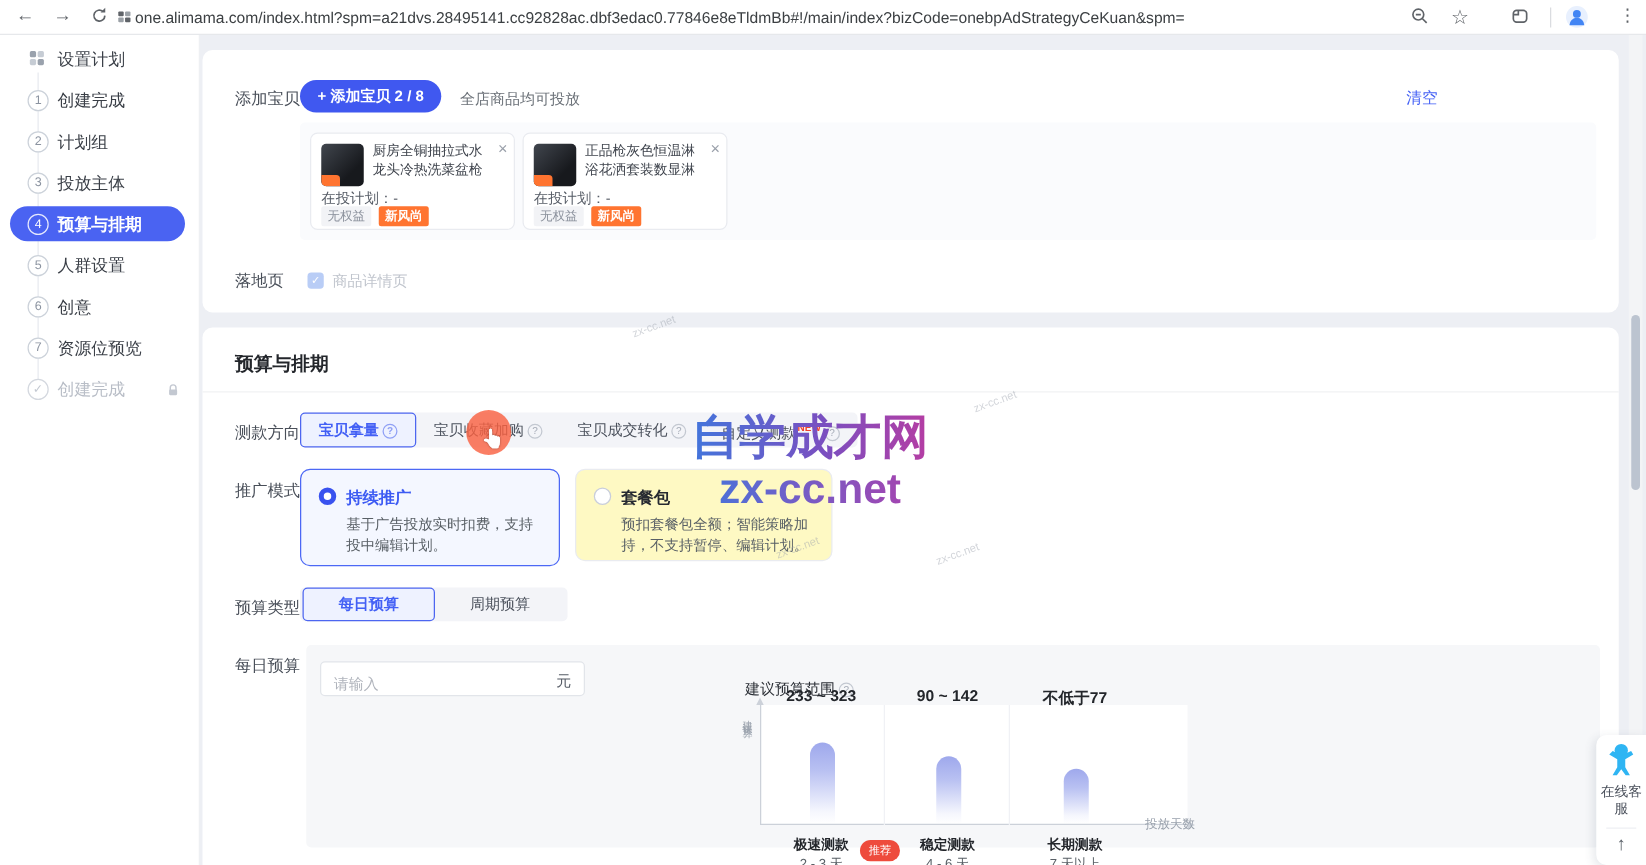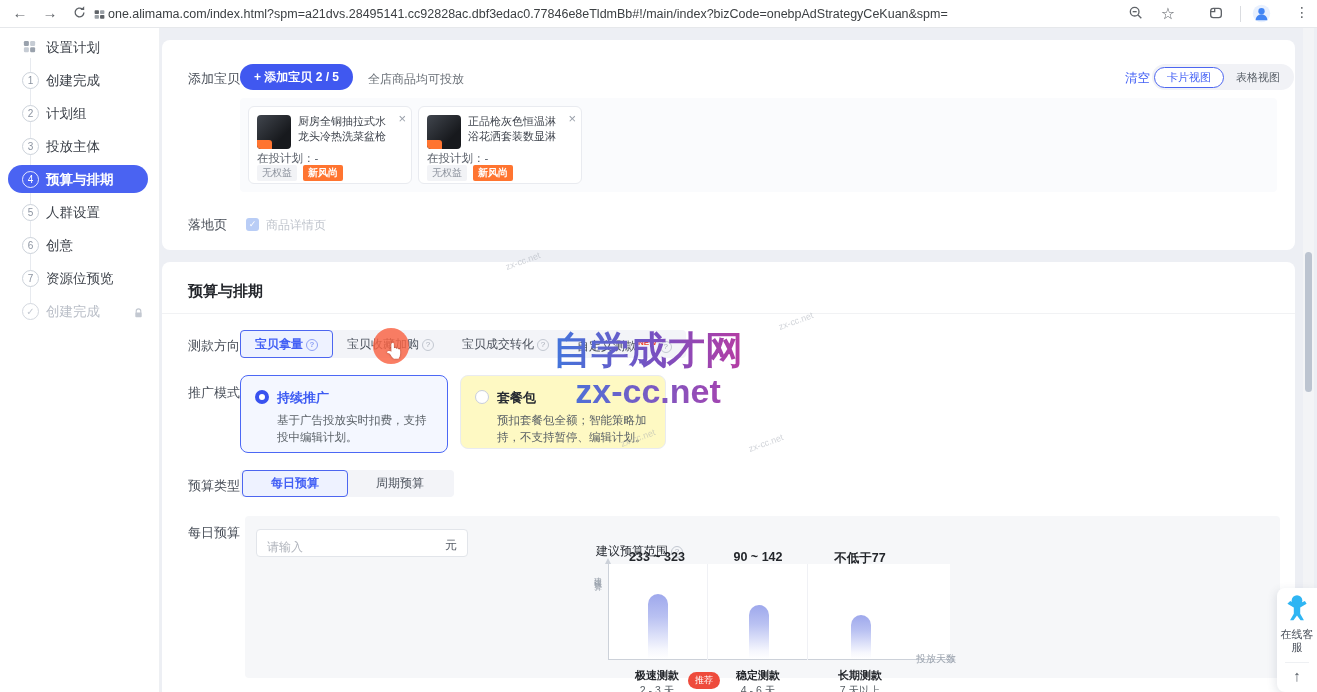--- a/index.html
+++ b/index.html
@@ -250,27 +250,23 @@
         <svg width="11" height="11" viewBox="0 0 24 24">
             <path d="M7 11 V7 a5 5 0 0 1 10 0 v4" fill="none" stroke="#c3c8d1" stroke-width="2.5"></path>
             <rect x="5" y="10" width="14" height="10" rx="2" fill="#c3c8d1"></rect>
           </svg>
       </span>
     </div>
   </div>
 
   <div class="card" id="card1">
     <span class="row-label" style="left:26px;top:30px">添加宝贝</span>
-    <button class="add-btn"><span>+</span> <span>添加宝贝 2 / 5</span></button>
+    <button class="add-btn"><span>+</span> <span>添加宝贝 2 / 8</span></button>
     <span class="add-hint">全店商品均可投放</span>
     <span class="clear-link">清空</span>
-    <div class="seg" id="view-seg">
-      <span class="seg-item active">卡片视图</span>
-      <span class="seg-item">表格视图</span>
-    </div>
 
     <div class="cards-panel">
       <div class="pcard" style="left:8px">
         <span class="thumb">
             <span class="corner"></span>
           </span>
         <span class="ptitle">厨房全铜抽拉式水龙头冷热洗菜盆枪灰池水...</span>
         <span class="close">×</span>
         <span class="plan"><span>在投计划：</span><span>-</span></span>
         <span class="tag gray">无权益</span>

